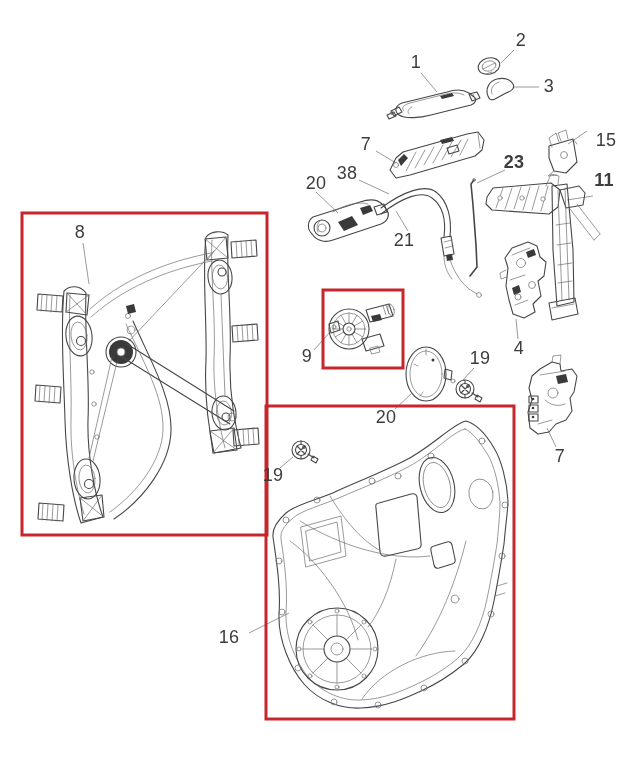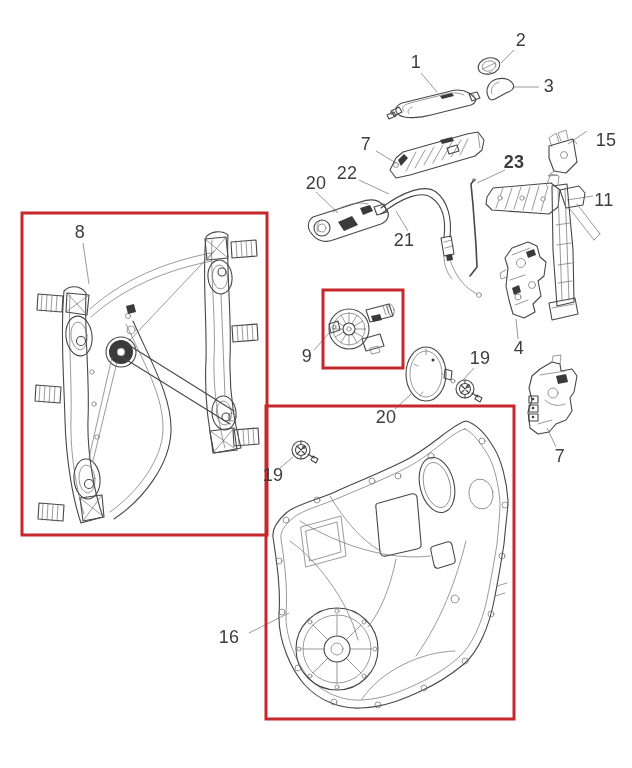--- a/index.html
+++ b/index.html
@@ -313,25 +313,25 @@
   </svg>
 
   <div id="callouts">
       <div class="callout" style="left: 416px; top: 62px;">1</div>
       <div class="callout" style="left: 521px; top: 40px;">2</div>
       <div class="callout" style="left: 549px; top: 86px;">3</div>
       <div class="callout" style="left: 519px; top: 348px;">4</div>
       <div class="callout" style="left: 560px; top: 456px;">7</div>
       <div class="callout" style="left: 80px; top: 232px;">8</div>
       <div class="callout" style="left: 307px; top: 356px;">9</div>
-      <div class="callout" style="left: 604px; top: 200px;">11</div>
+      <div class="callout" style="left: 604px; top: 180px; font-weight: bold;">11</div>
       <div class="callout" style="left: 366px; top: 144px;">7</div>
       <div class="callout" style="left: 594px; top: 140px; margin-left: 12px;">15</div>
       <div class="callout" style="left: 229px; top: 637px;">16</div>
       <div class="callout" style="left: 386px; top: 417px;">20</div>
       <div class="callout" style="left: 480px; top: 358px;">19</div>
       <div class="callout" style="left: 273px; top: 475px;">19</div>
       <div class="callout" style="left: 308px; top: 183px; margin-left: 8px;">20</div>
       <div class="callout" style="left: 404px; top: 240px;">21</div>
-      <div class="callout" style="left: 347px; top: 173px;">22</div>
+      <div class="callout" style="left: 347px; top: 173px;">38</div>
       <div class="callout" style="left: 514px; top: 162px; font-weight: bold;">23</div>
     </div>
 </div>
 
 </body></html>

